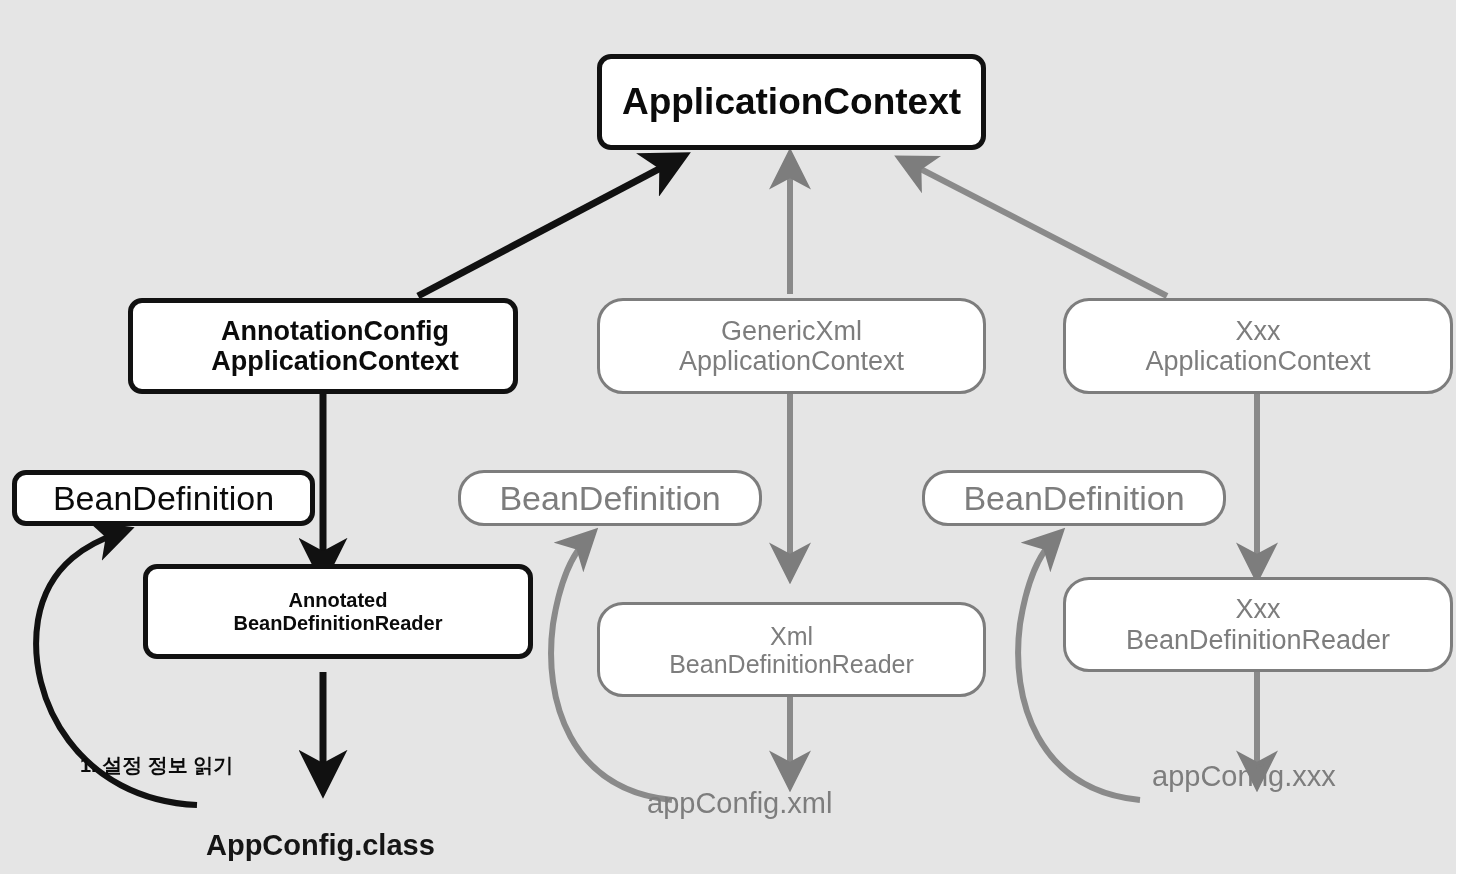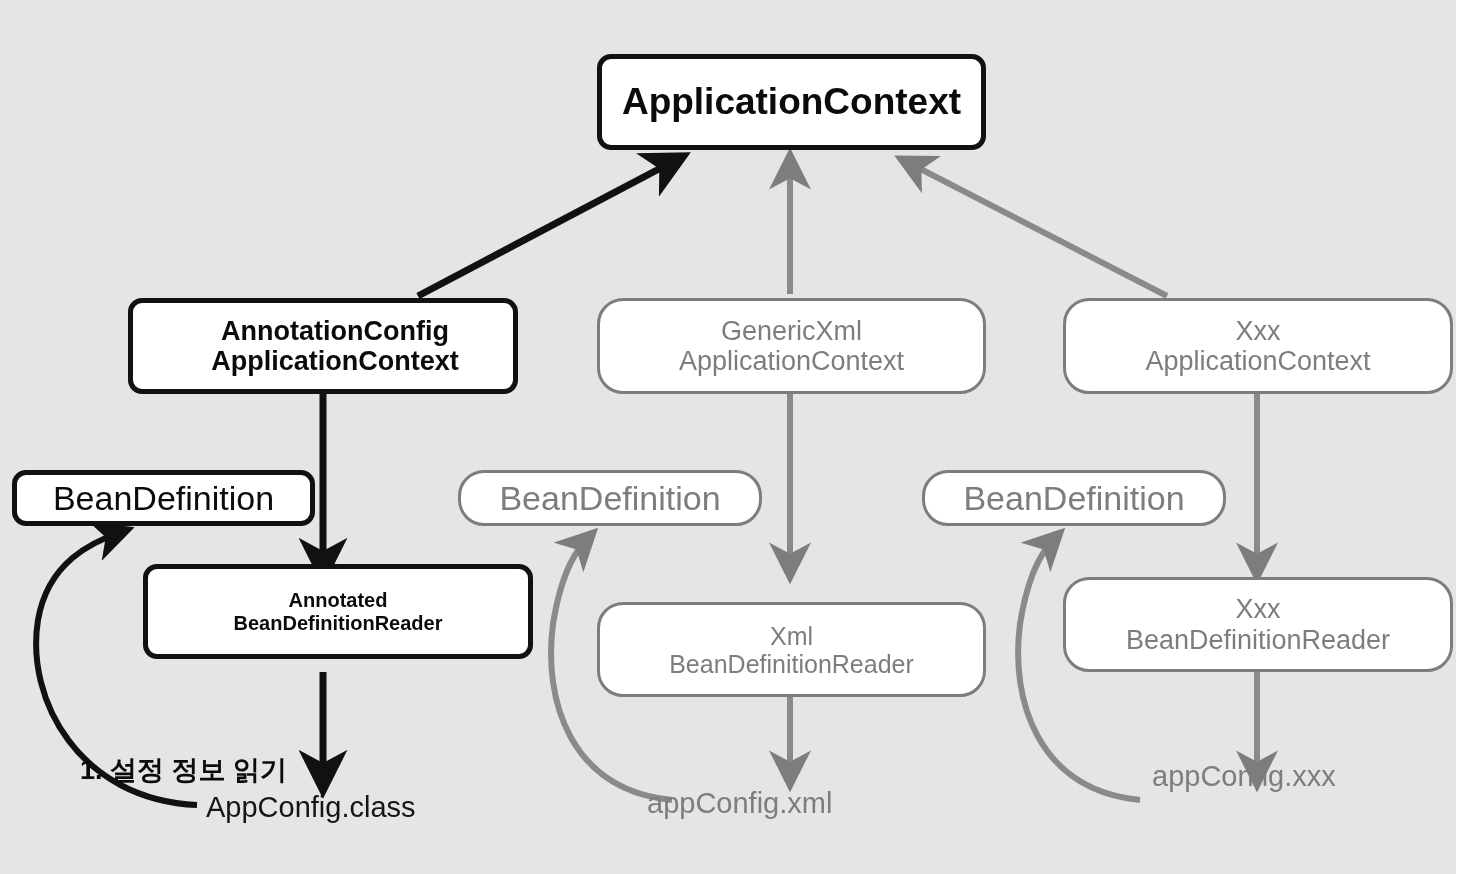--- a/index.html
+++ b/index.html
@@ -49,21 +49,22 @@
     position: absolute;
     white-space: nowrap;
   }
   .label.dark {
     color: #0b0b0b;
     font-weight: bold;
     margin-top: 44px;
   }
   .label.plain-dark {
     color: #151515;
-    font-weight: normal;
+    font-weight: bold;
+    margin-top: 38px;
   }
   .label.plain-muted {
     color: #7d7d7d;
     font-weight: normal;
   }
 </style>
 </head>
 <body>
 
 <div id="canvas">
@@ -124,21 +125,21 @@
 
   <div class="node primary" style="left:128px; top:564px; width:390px; height:95px; font-size:20px;margin-left:15px;">Annotated
 BeanDefinitionReader</div>
 
   <div class="node muted" style="left:597px; top:577px; width:389px; height:95px; font-size:25px;margin-top:25px;">Xml
 BeanDefinitionReader</div>
 
   <div class="node muted" style="left:1063px; top:577px; width:390px; height:95px; font-size:27px;">Xxx
 BeanDefinitionReader</div>
 
-  <div class="label dark" style="left:80px; top:708px; font-size:27px;">1. 설정 정보 읽기</div>
+  <div class="label dark" style="left:80px; top:708px; font-size:20px;">1. 설정 정보 읽기</div>
 
   <div class="label plain-dark" style="left:206px; top:791px; font-size:29px;">AppConfig.class</div>
 
   <div class="label plain-muted" style="left:647px; top:787px; font-size:29px;">appConfig.xml</div>
 
   <div class="label plain-muted" style="left:1152px; top:760px; font-size:29px;">appConfig.xxx</div>
 
 </div>
 
 </body></html>

